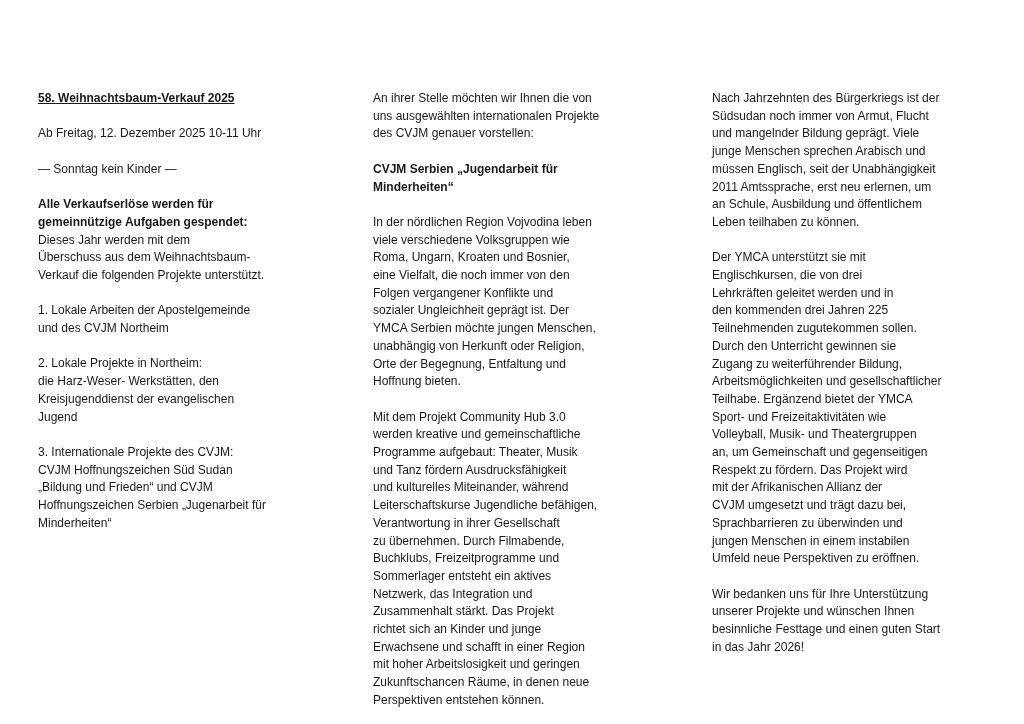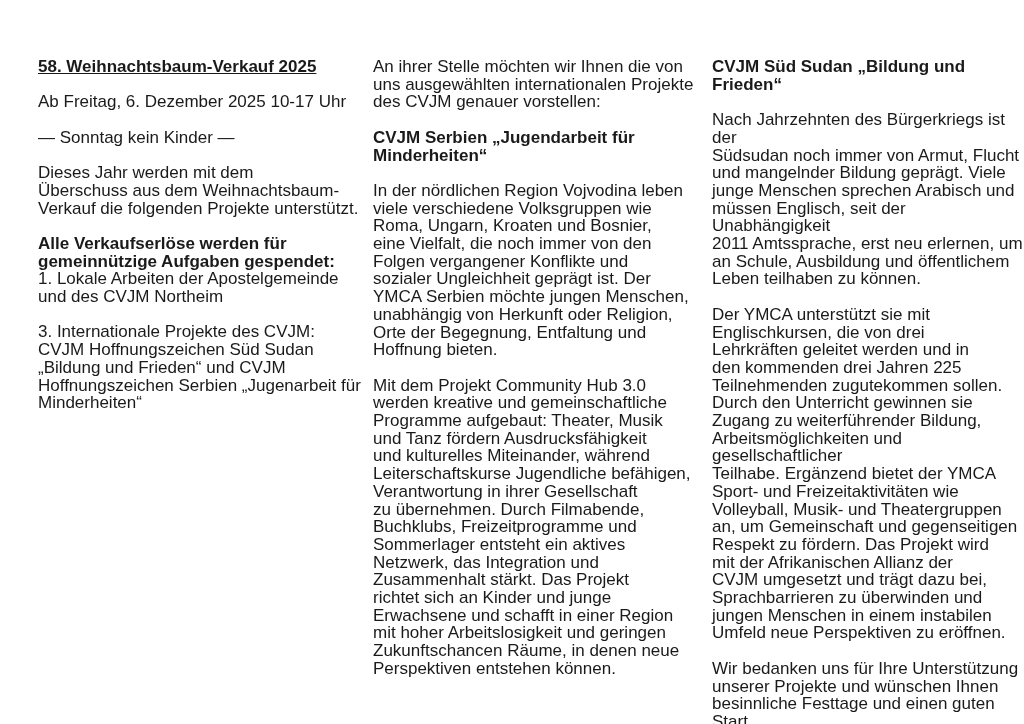--- a/index.html
+++ b/index.html
@@ -11,51 +11,55 @@
     position: relative;
     width: 1024px;
     height: 724px;
     background: #ffffff;
     overflow: hidden;
     font-family: "Liberation Sans", sans-serif;
     color: #1a1a1a;
   }
   .column {
     position: absolute;
-    top: 58px;
-    font-size: 17px;
+    top: 90px;
+    font-size: 12px;
     line-height: 17.7px;
   }
   .col1 { left: 38px;  width: 330px; }
   .col2 { left: 373px; width: 330px; }
   .col3 { left: 712px; width: 312px; }
   .block {
     margin: 0 0 17.7px 0;
     white-space: pre-line;
   }
   .block.nogap { margin-bottom: 0; }
   .bold { font-weight: bold; }
   .underline { text-decoration: underline; }
 </style>
 </head>
 <body>
 
 <div class="page">
 
   <div class="column col1">
     <p class="block bold underline">58. Weihnachtsbaum-Verkauf 2025</p>
-    <p class="block">Ab Freitag, 6. Dezember 2025 10-17 Uhr</p>
+    <p class="block">Ab Freitag, 12. Dezember 2025 10-11 Uhr</p>
     <p class="block">— Sonntag kein Kinder —</p>
+    <p class="block bold nogap">Alle Verkaufserlöse werden für
+gemeinnützige Aufgaben gespendet:</p>
     <p class="block">Dieses Jahr werden mit dem
 Überschuss aus dem Weihnachtsbaum-
 Verkauf die folgenden Projekte unterstützt.</p>
-    <p class="block bold nogap">Alle Verkaufserlöse werden für
-gemeinnützige Aufgaben gespendet:</p>
     <p class="block">1. Lokale Arbeiten der Apostelgemeinde
 und des CVJM Northeim</p>
+    <p class="block">2. Lokale Projekte in Northeim:
+die Harz-Weser- Werkstätten, den
+Kreisjugenddienst der evangelischen
+Jugend</p>
     <p class="block">3. Internationale Projekte des CVJM:
 CVJM Hoffnungszeichen Süd Sudan
 „Bildung und Frieden“ und CVJM
 Hoffnungszeichen Serbien „Jugenarbeit für
 Minderheiten“</p>
   </div>
 
   <div class="column col2">
     <p class="block">An ihrer Stelle möchten wir Ihnen die von
 uns ausgewählten internationalen Projekte
@@ -85,22 +89,20 @@
 Netzwerk, das Integration und
 Zusammenhalt stärkt. Das Projekt
 richtet sich an Kinder und junge
 Erwachsene und schafft in einer Region
 mit hoher Arbeitslosigkeit und geringen
 Zukunftschancen Räume, in denen neue
 Perspektiven entstehen können.</p>
   </div>
 
   <div class="column col3">
-    <p class="block bold">CVJM Süd Sudan „Bildung und
-Frieden“</p>
     <p class="block">Nach Jahrzehnten des Bürgerkriegs ist der
 Südsudan noch immer von Armut, Flucht
 und mangelnder Bildung geprägt. Viele
 junge Menschen sprechen Arabisch und
 müssen Englisch, seit der Unabhängigkeit
 2011 Amtssprache, erst neu erlernen, um
 an Schule, Ausbildung und öffentlichem
 Leben teilhaben zu können.</p>
     <p class="block">Der YMCA unterstützt sie mit
 Englischkursen, die von drei

